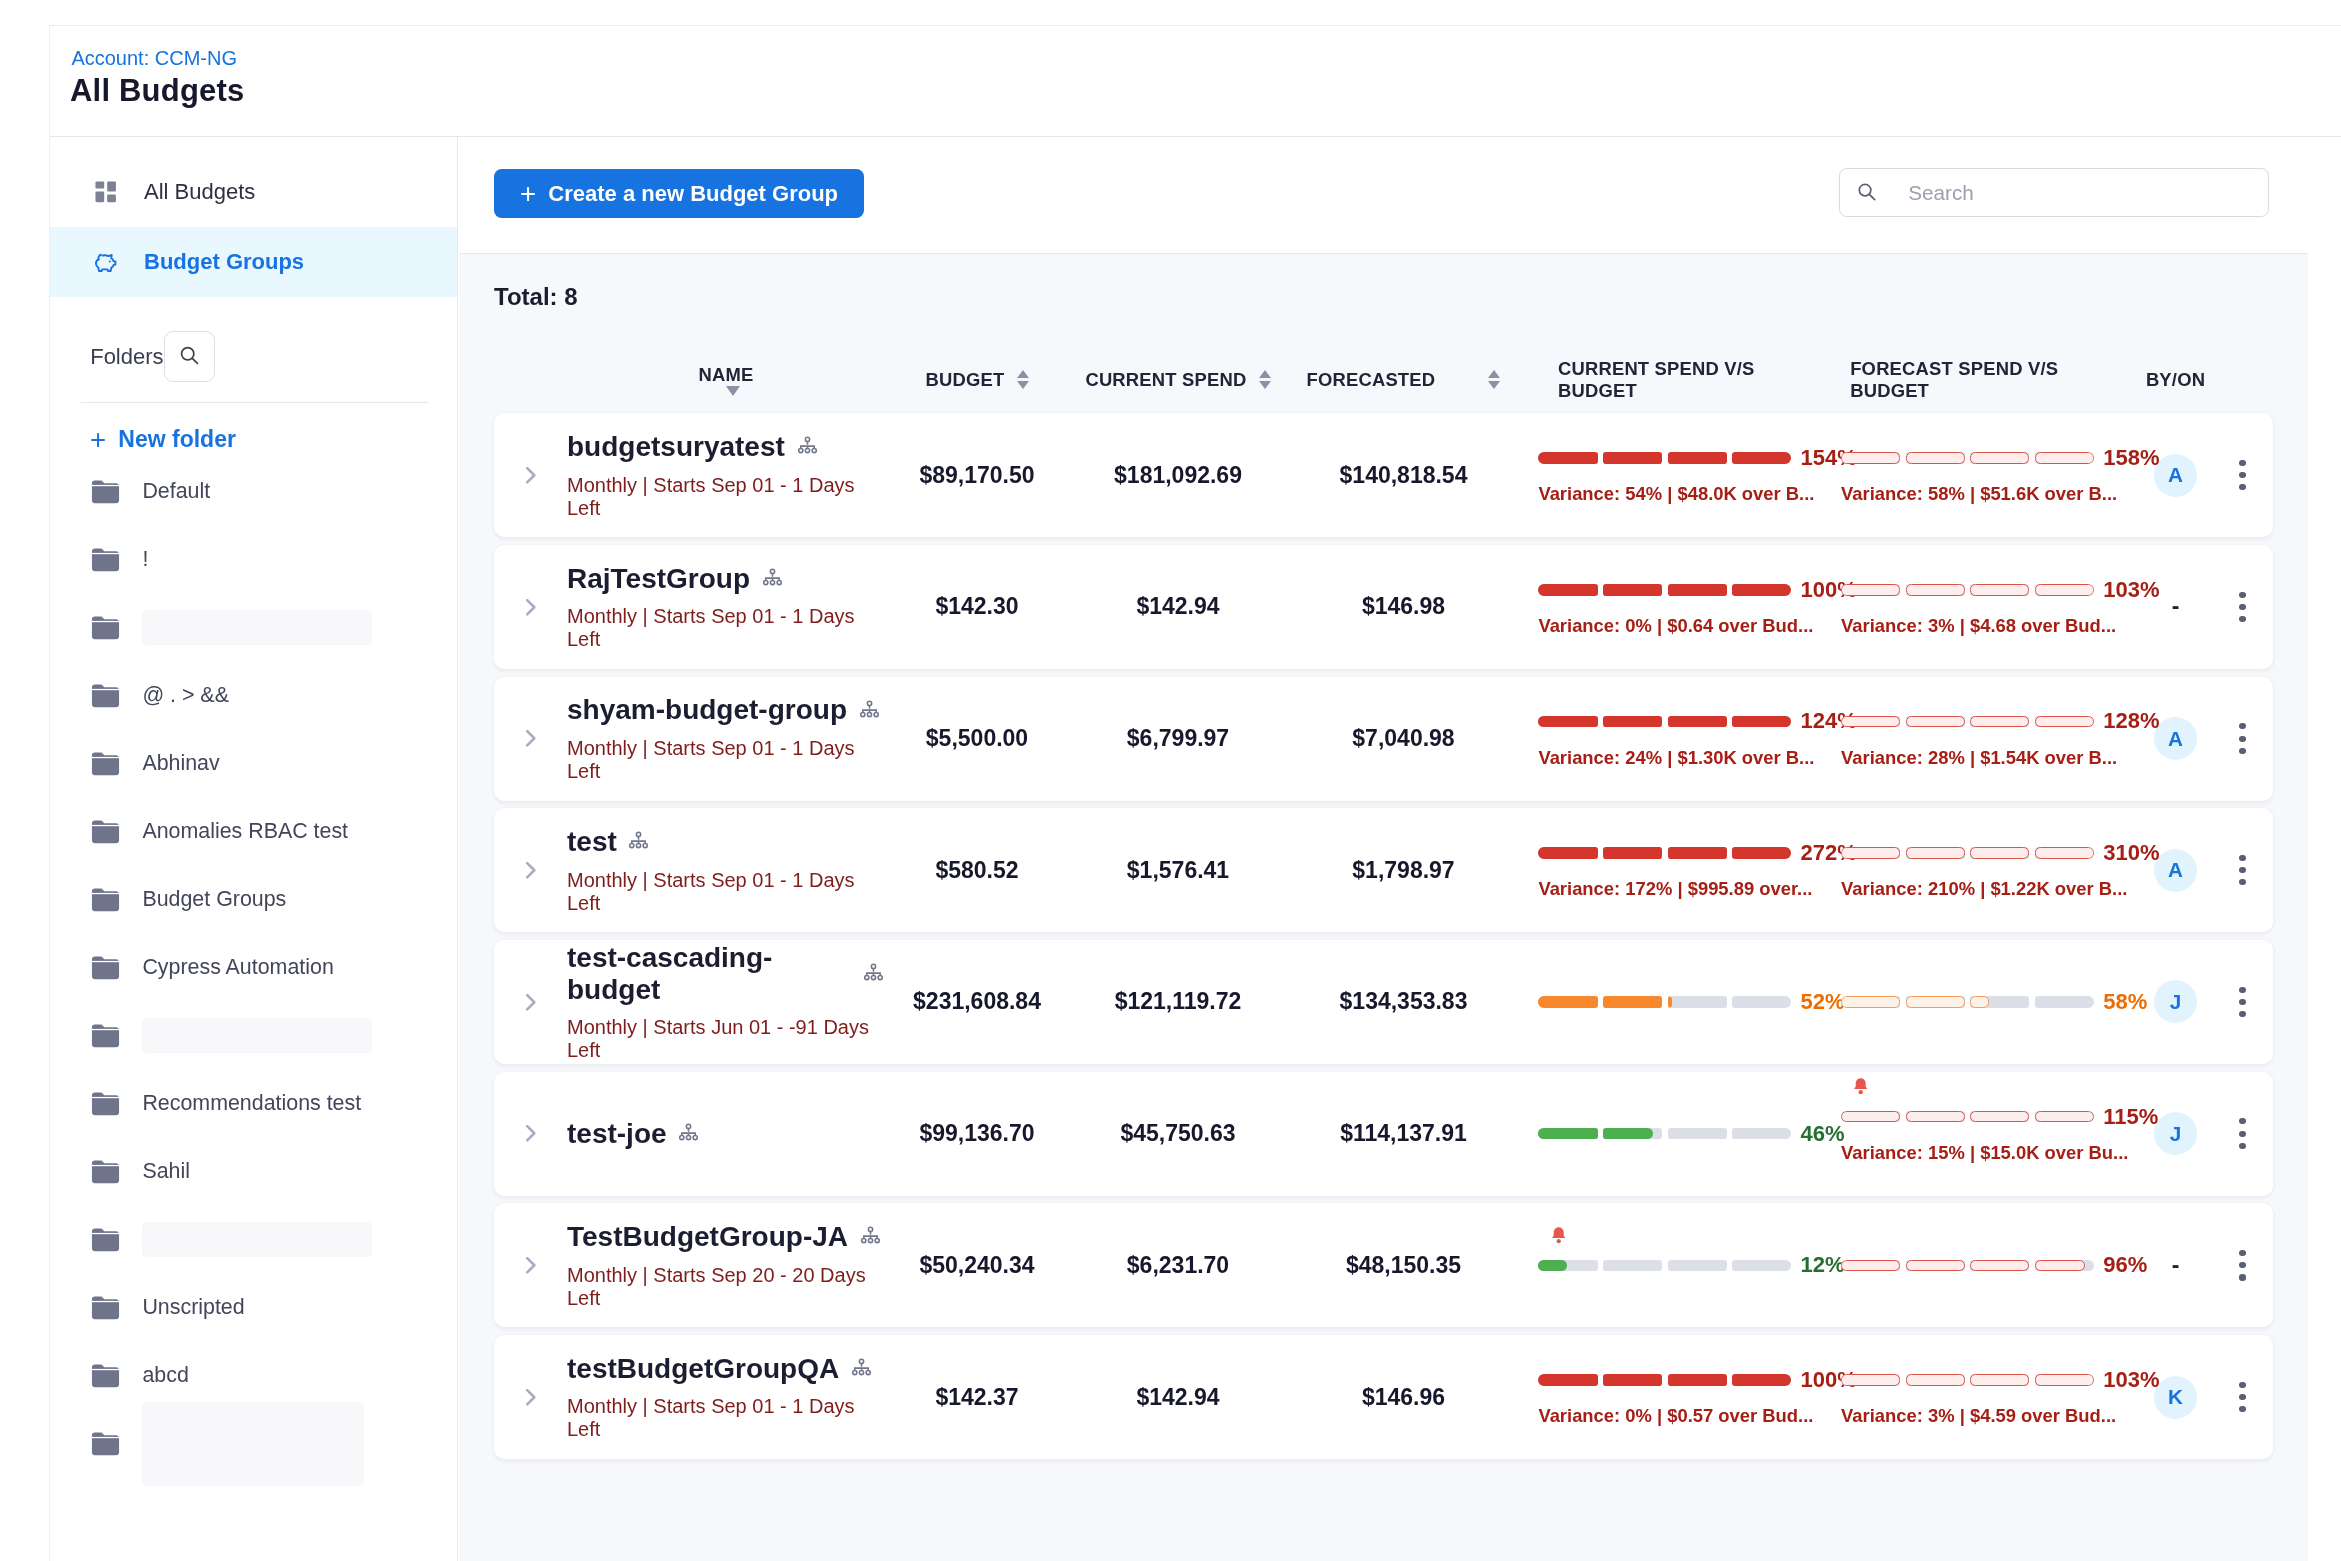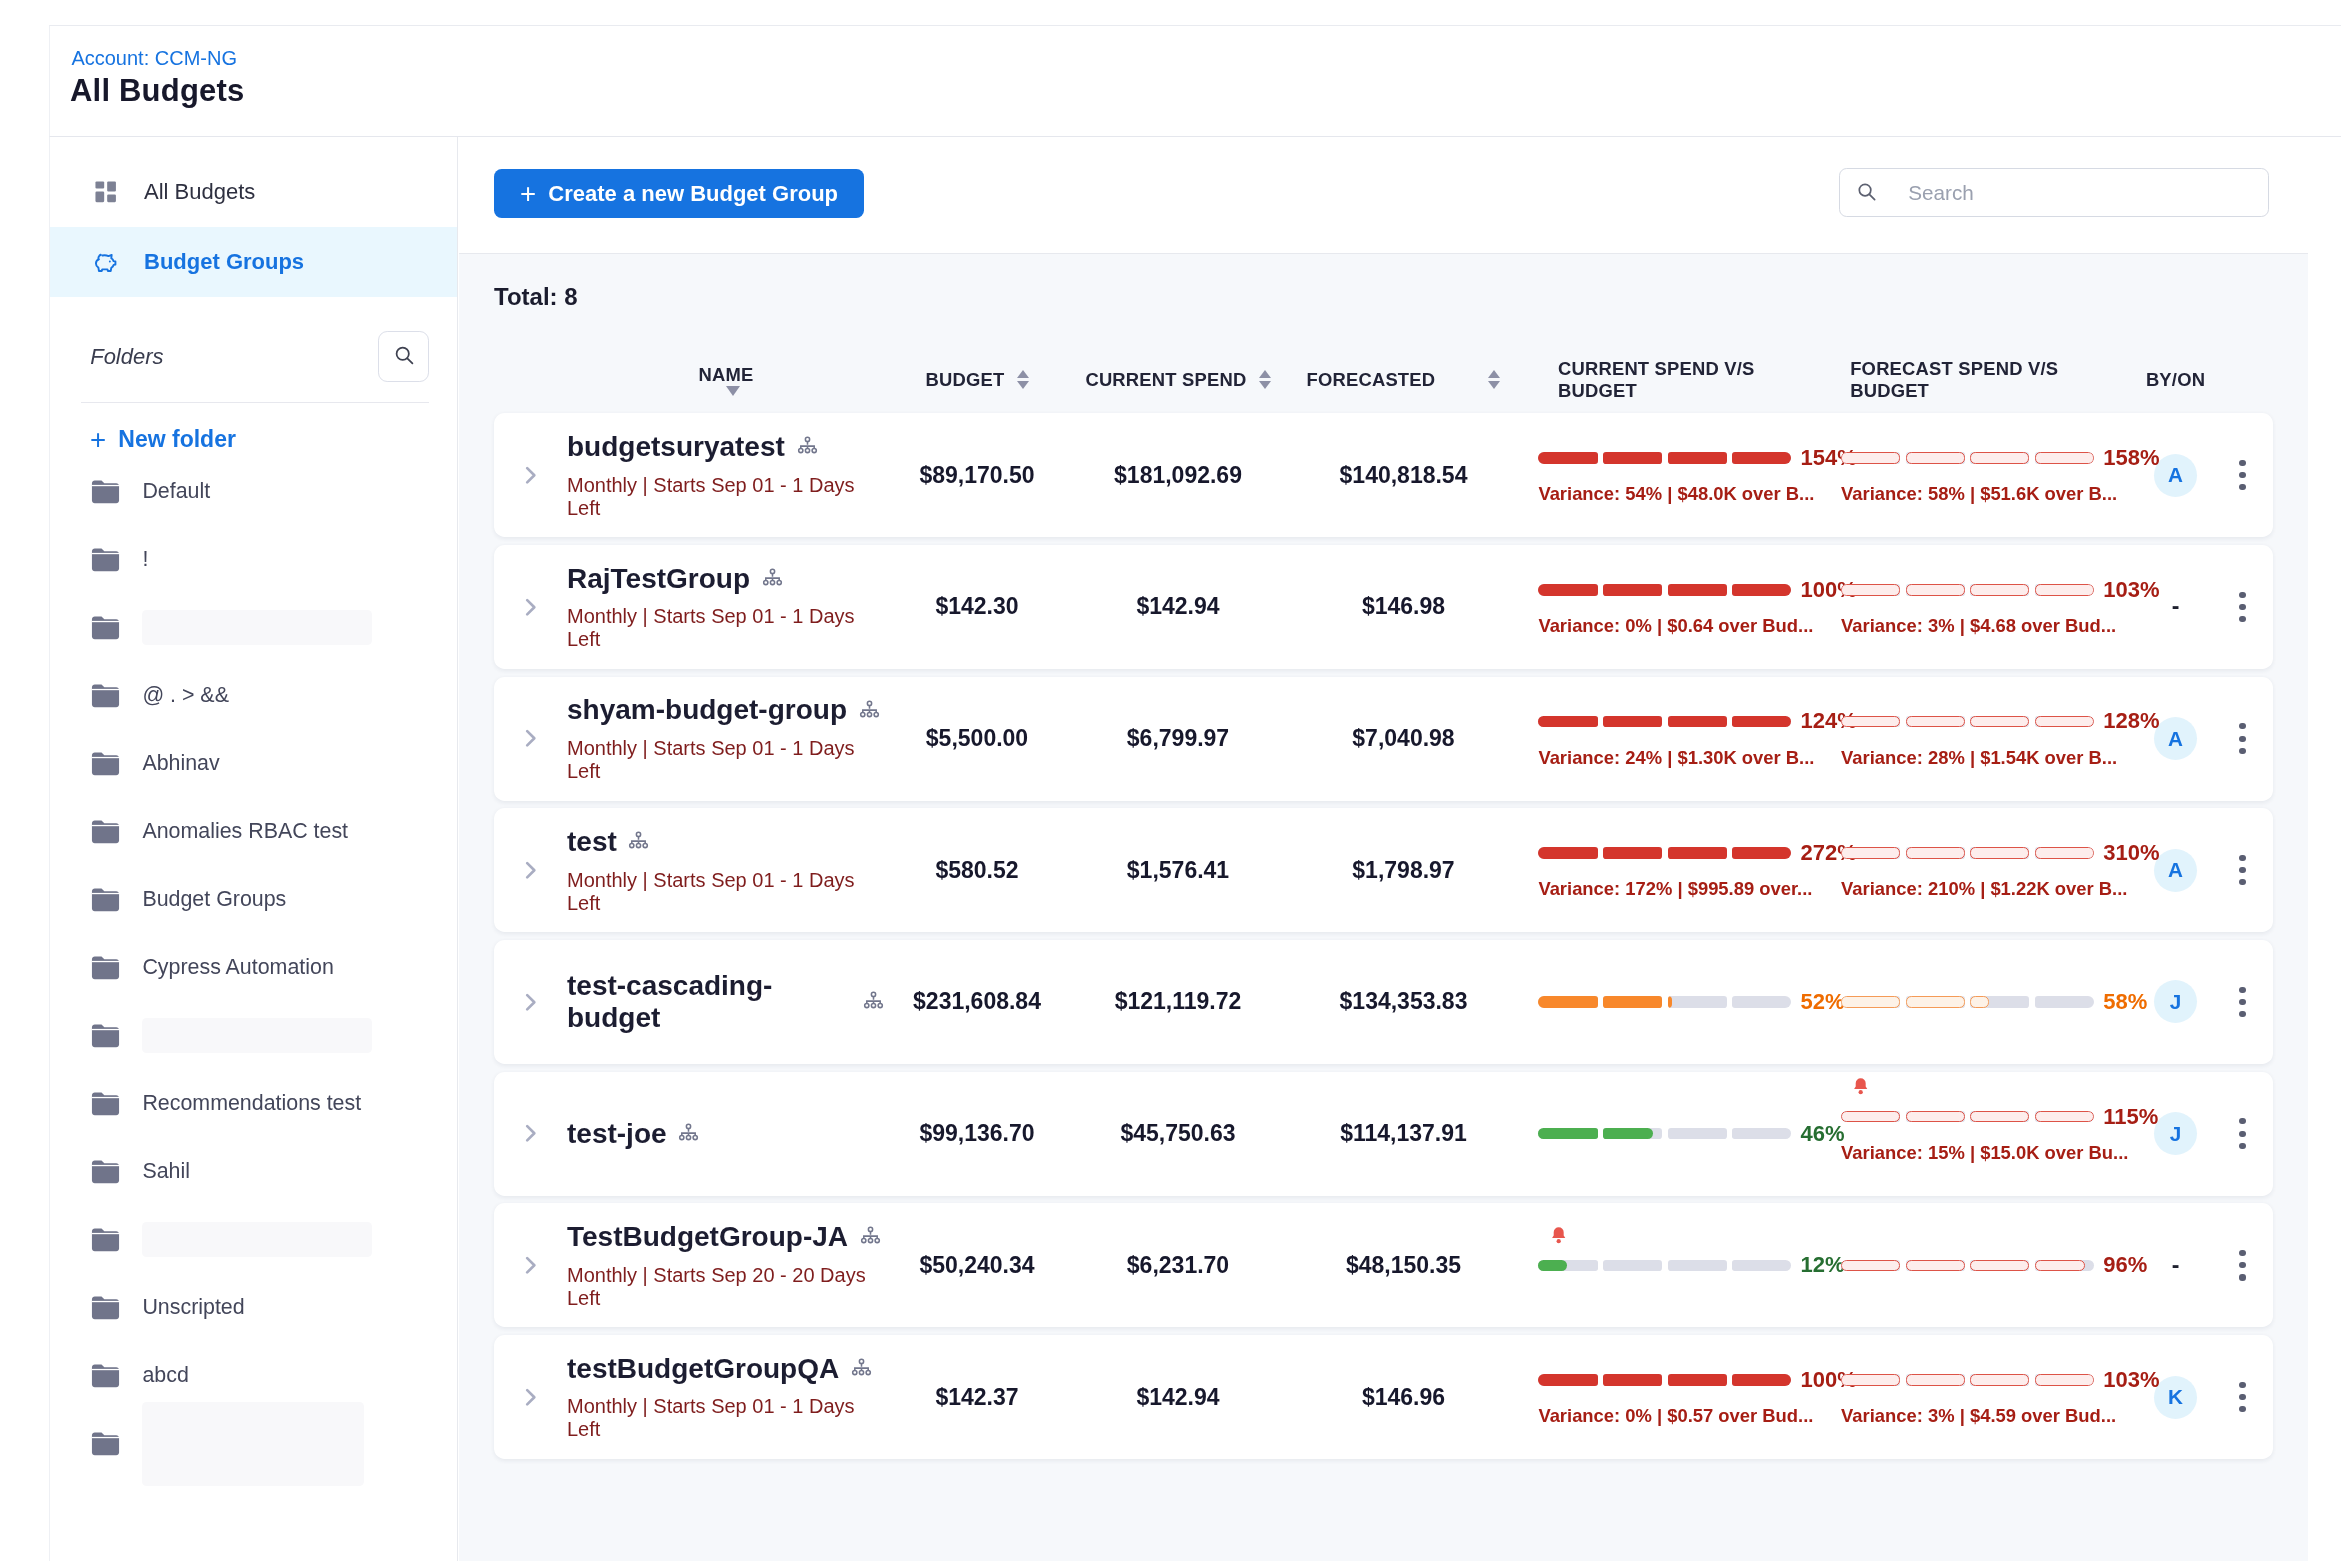--- a/index.html
+++ b/index.html
@@ -13,22 +13,22 @@
   .page-title { position:absolute; left:20px; top:47px; font-size:31px; font-weight:700; color:#17182b; letter-spacing:0.2px; }
 
   
   .sidebar { position:absolute; left:49px; top:137px; width:409px; bottom:0; background:#fff;
              border-left:1.5px solid #eef0f4; border-right:1.5px solid #e7e9ee; overflow:hidden; }
   .nav { padding-top:20px; }
   .nav-item { height:70px; display:flex; align-items:center; gap:23px; padding-left:40px;
               font-size:22px; color:#2e3040; font-weight:500; cursor:pointer; }
   .nav-item.active { background:var(--active-bg); color:var(--accent); font-weight:600; }
   .nav-icon { display:inline-flex; width:31px; justify-content:center; }
-  .folders-head { margin:34px 27.6px 0 31px; padding:0 0 20px 9.2px; display:flex; align-items:center; justify-content:space-between;
-                  border-bottom:1.5px solid #e7e8ee;font-style:italic; }
+  .folders-head { margin:34px 27.6px 0 31px; padding:0 0 20px 9.2px; display:flex; align-items:center; justify-content:flex-start;
+                  border-bottom:1.5px solid #e7e8ee; }
   .folders-title { font-size:22px; color:#3a3d4f; }
   .folder-search-btn { width:51px; height:51px; border:1.5px solid #dcdfe9; border-radius:9.2px; background:#fff;
                        display:flex; align-items:center; justify-content:center; cursor:pointer; }
   .new-folder { margin:23px 0 0 40px; display:flex; align-items:center; gap:12.2px; color:var(--accent);
                 font-size:23px; font-weight:700; cursor:pointer; }
   .new-folder .plus { font-size:27.6px; font-weight:400; line-height:23px; }
   .folder-list { margin-top:4.6px; }
   .folder-item { height:68px; display:flex; align-items:center; gap:21.4px; padding-left:40px; cursor:pointer; }
   .folder-label { font-size:21.4px; color:#43465a; }
   .redact-block { width:230px; height:35px; background:#f8f8fa; border-radius:4.6px; }
@@ -692,20 +692,21 @@
                 <span class="hier">
                   <svg width="23" height="23" viewBox="0 0 24 24" fill="none" stroke="#72768c" stroke-width="1.6">
                     <circle cx="12" cy="4.6" r="2.2"></circle>
                     <path d="M12 6.8v3.4M5 13.8v-2.2h14v2.2M12 11v2.8"></path>
                     <circle cx="5" cy="16.2" r="2.2"></circle>
                     <circle cx="12" cy="16.2" r="2.2"></circle>
                     <circle cx="19" cy="16.2" r="2.2"></circle>
                   </svg>
                 </span>
               </div>
+              <div class="sched">Monthly | Starts Jun 01 - -91 Days Left</div>
             </div>
             <div class="cell c-budget money">$231,608.84</div>
             <div class="cell c-cur money">$121,119.72</div>
             <div class="cell c-fc money">$134,353.83</div>
             <div class="cell c-bar1 bars">
               <div class="bar-stack">
                 <div class="bar-wrap">
                   <span class="bar">
                     <span class="seg">
                       <span class="fl orange" style="width:100%;"></span>

